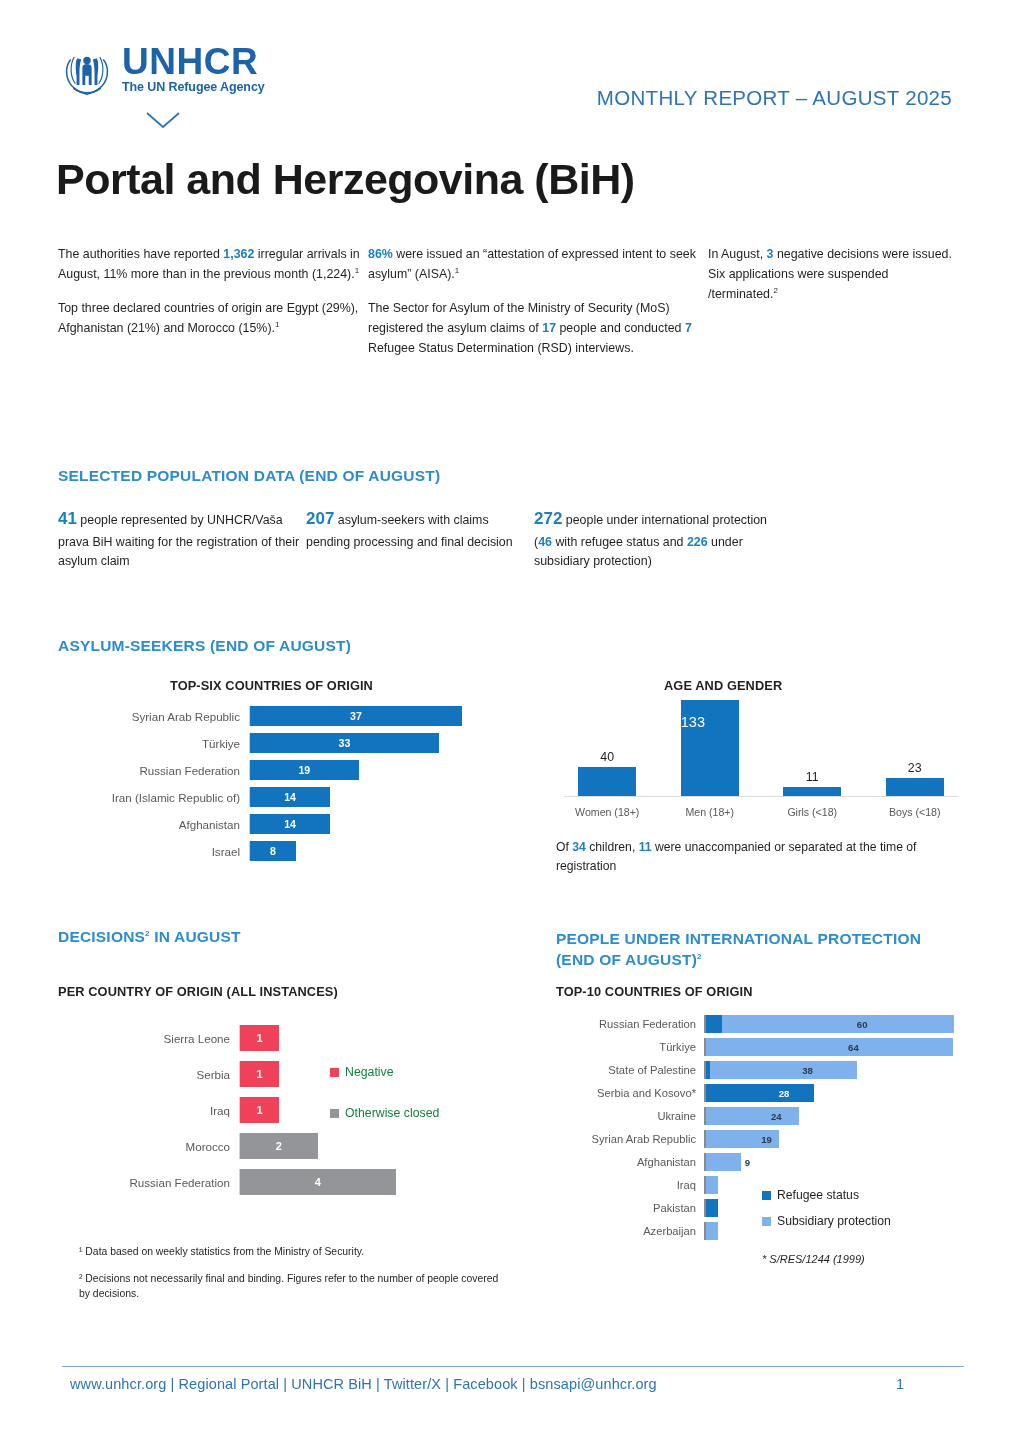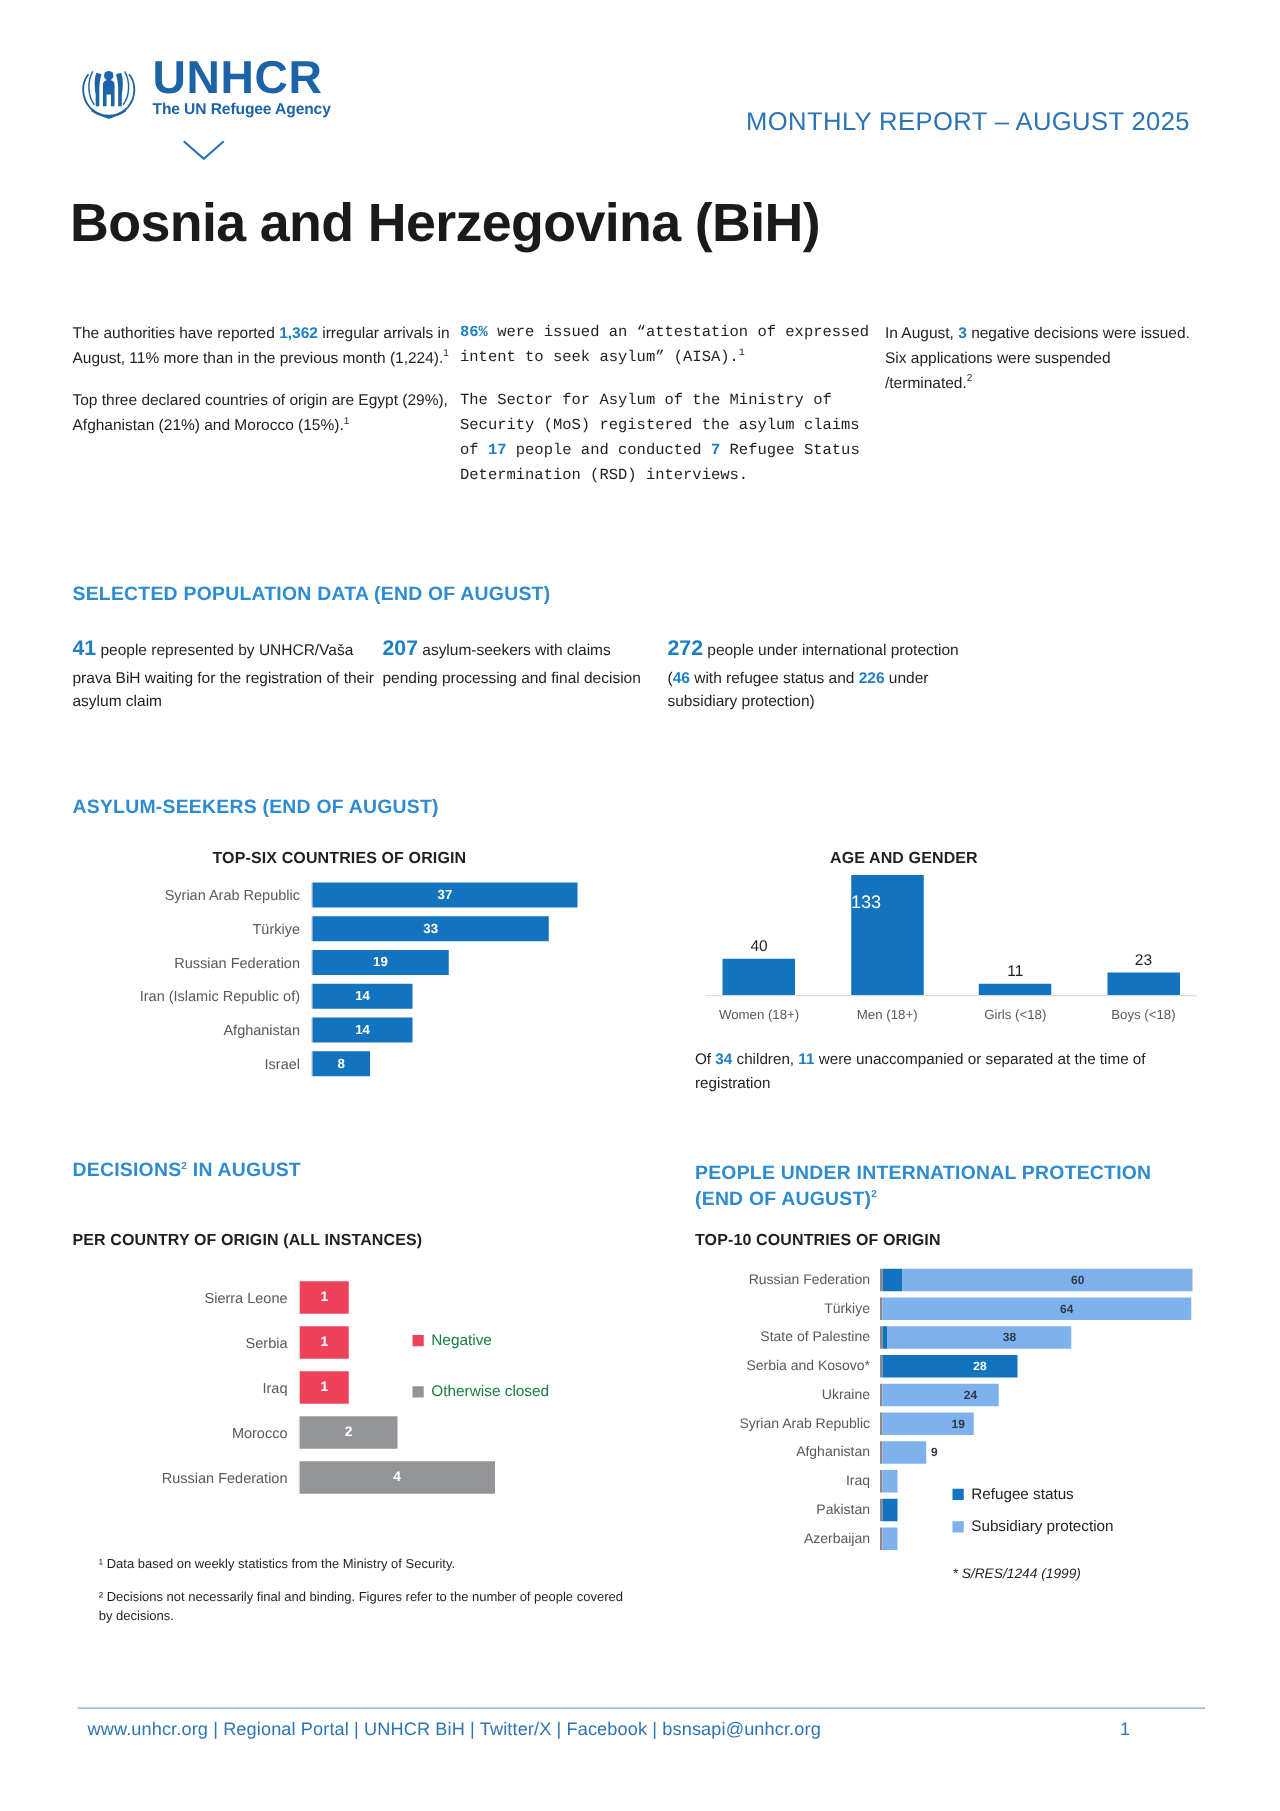--- a/index.html
+++ b/index.html
@@ -69,27 +69,27 @@
     left: 56px; top: 155px;
     font-size: 43px;
     font-weight: bold;
     color: #1a1a1a;
     letter-spacing: -0.5px;
   }
 
   
   .intro {
     position: absolute;
-    left: 58px; top: 256px;
+    left: 58px; top: 244px;
     width: 910px;
     display: flex;
   }
   .intro-col { font-size: 12.4px; line-height: 1.62; color: #231f20; }
   .intro-col.c1 { width: 310px; }
-  .intro-col.c2 { width: 340px; font-family: Liberation Mono, monospace; }
+  .intro-col.c2 { width: 340px; }
   .intro-col.c3 { width: 250px; }
   .intro-col p { margin: 0 0 14px 0; }
   .intro-col p:last-child { margin-bottom: 0; }
   b.hl { color: #1C7FC4; font-weight: bold; }
   sup { font-size: 8px; vertical-align: super; line-height: 0; }
 
   
   .sec-head {
     position: absolute;
     font-size: 15.5px;
@@ -425,21 +425,21 @@
       </div>
     </div>
 
     <svg class="logo-chevron" viewBox="0 0 40 20">
       <path d="M4 3 L20 17 L36 3" fill="none" stroke="#2D74B5" stroke-width="1.8"></path>
     </svg>
 
     <div class="report-label">MONTHLY REPORT – AUGUST 2025</div>
   </div>
 
-  <div class="country-title">Bosnia and Herzegovina (BiH)</div>
+  <div class="country-title">Portal and Herzegovina (BiH)</div>
 
   <div class="intro">
 
     <div class="intro-col c1">
       <p><span>The authorities have reported </span><b class="hl">1,362</b><span> irregular arrivals in August, 11% more than in the previous month (1,224).</span><sup>1</sup></p>
       <p><span>Top three declared countries of origin are Egypt (29%), Afghanistan (21%) and Morocco (15%).</span><sup>1</sup></p>
     </div>
 
     <div class="intro-col c2">
       <p><b class="hl">86%</b><span> were issued an “attestation of expressed intent to seek asylum” (AISA).</span><sup>1</sup></p>

